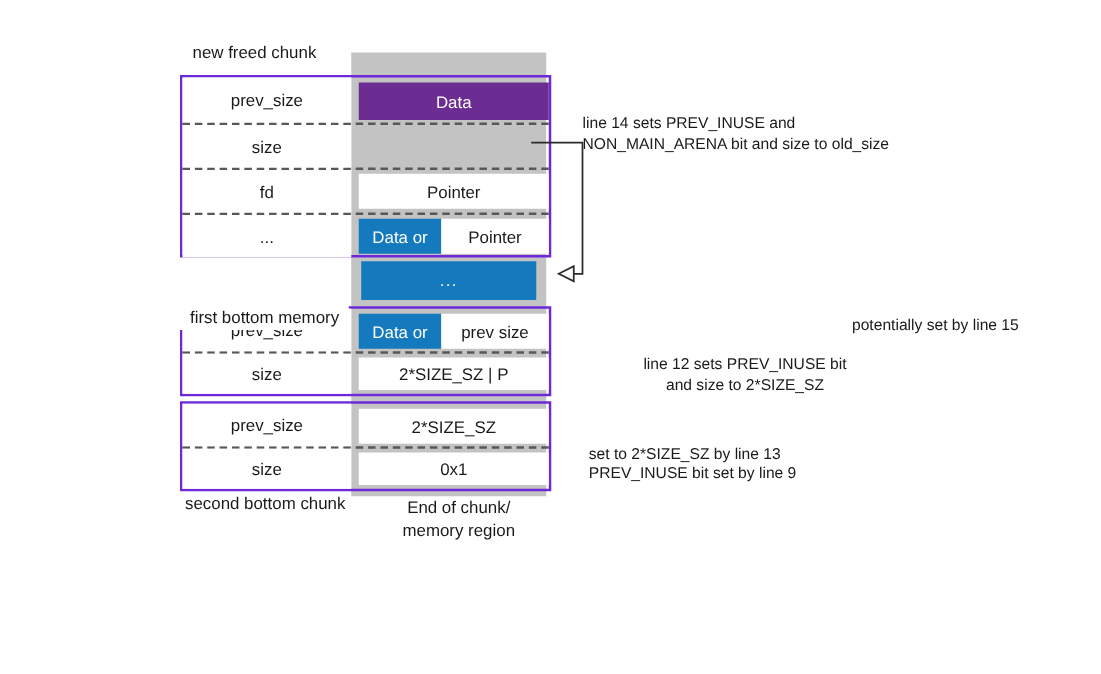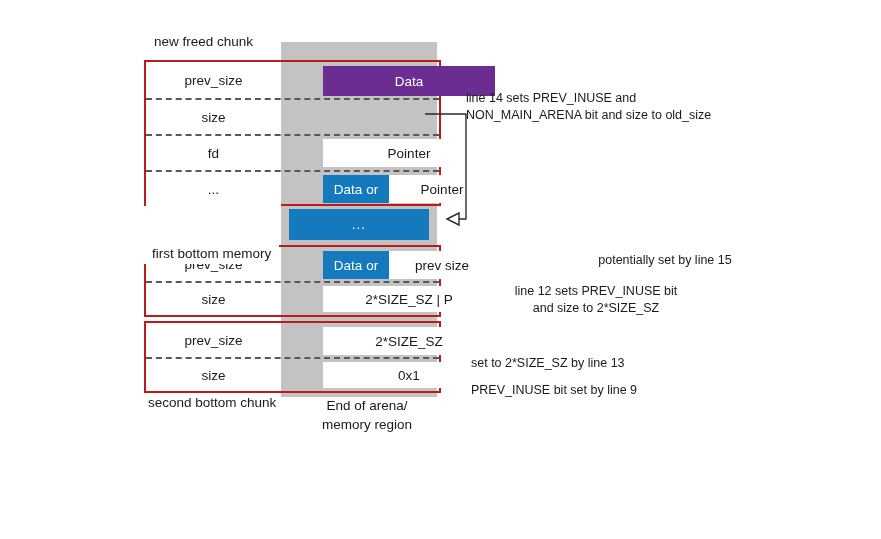--- a/index.html
+++ b/index.html
@@ -32,21 +32,21 @@
     height: 355px;
     background: #c3c3c3;
     z-index: 1;
   }
 
   
   .chunk-box {
     position: absolute;
     left: 144px;
     width: 297px;
-    border: 2px solid #b91c1c;
+    border: 2px solid #6d28d9;
     box-sizing: border-box;
     background: transparent;
     z-index: 3;
   }
   #chunk-box-1 { top: 60px;  height: 146px; }
   #chunk-box-2 { top: 245px; height: 72px;  }
   #chunk-box-3 { top: 321px; height: 72px;  }
 
   .chunk-row {
     position: relative;
@@ -75,26 +75,25 @@
     font-size: 13.5px;
     color: #1a1a1a;
     z-index: 4;
   }
 
   
   .row-value {
     position: absolute;
     left: 141px;
     top: 3px;
-    width: 172px;
+    width: 152px;
     height: calc(100% - 6px);
     display: flex;
     align-items: center;
     z-index: 4;
-    margin-left: 36px;
   }
   .chunk-row:first-child > .row-value { top: 4px; }
 
   .cell {
     display: flex;
     align-items: center;
     justify-content: center;
     font-size: 13.5px;
     box-sizing: border-box;
     height: 100%;
@@ -160,24 +159,24 @@
   
   .annotation {
     position: absolute;
     font-size: 12.5px;
     line-height: 17px;
     color: #1a1a1a;
     z-index: 5;
     white-space: pre-line;
   }
   #annotation-line14 { left: 466px; top: 90px;  width: 380px; text-align: left; }
-  #annotation-line15 { left: 471px; top: 252px; width: 300px; text-align: center; padding-left: 44px; }
+  #annotation-line15 { left: 471px; top: 252px; width: 300px; text-align: right; padding-left: 44px; }
   #annotation-line12 { left: 466px; top: 283px; width: 260px; text-align: center; }
   #annotation-line13 { left: 471px; top: 331px; width: 300px; text-align: left; margin-top: 24px; }
-  #annotation-line9  { left: 471px; top: 370px; width: 300px; text-align: left; margin-top: 12px; }
+  #annotation-line9  { left: 471px; top: 370px; width: 300px; text-align: left; }
 
   
   #connector-svg {
     position: absolute;
     left: 425px;
     top: 105px;
     width: 60px;
     height: 125px;
     z-index: 6;
     overflow: visible;
@@ -270,21 +269,21 @@
       <div class="row-value">
         <div class="cell cell-white">0x1</div>
       </div>
     </div>
 
   </div>
 
   <div class="outside-label" id="label-new-freed-chunk">new freed chunk</div>
   <div class="outside-label" id="label-first-bottom">first bottom memory</div>
   <div class="outside-label" id="label-second-bottom">second bottom chunk</div>
-  <div id="label-end-of-arena">End of arena/
+  <div id="label-end-of-arena">End of chunk/
 memory region</div>
 
   <svg id="connector-svg" viewBox="0 0 60 125">
     <path d="M 0 9 L 41 9 L 41 114 L 22 114" fill="none" stroke="#2b2b2b" stroke-width="1.4"></path>
     <polygon points="22,114 34,108 34,120" fill="#ffffff" stroke="#2b2b2b" stroke-width="1.4"></polygon>
   </svg>
 
   <div class="annotation" id="annotation-line14">line 14 sets PREV_INUSE and
 NON_MAIN_ARENA bit and size to old_size</div>
   <div class="annotation" id="annotation-line15">potentially set by line 15</div>

